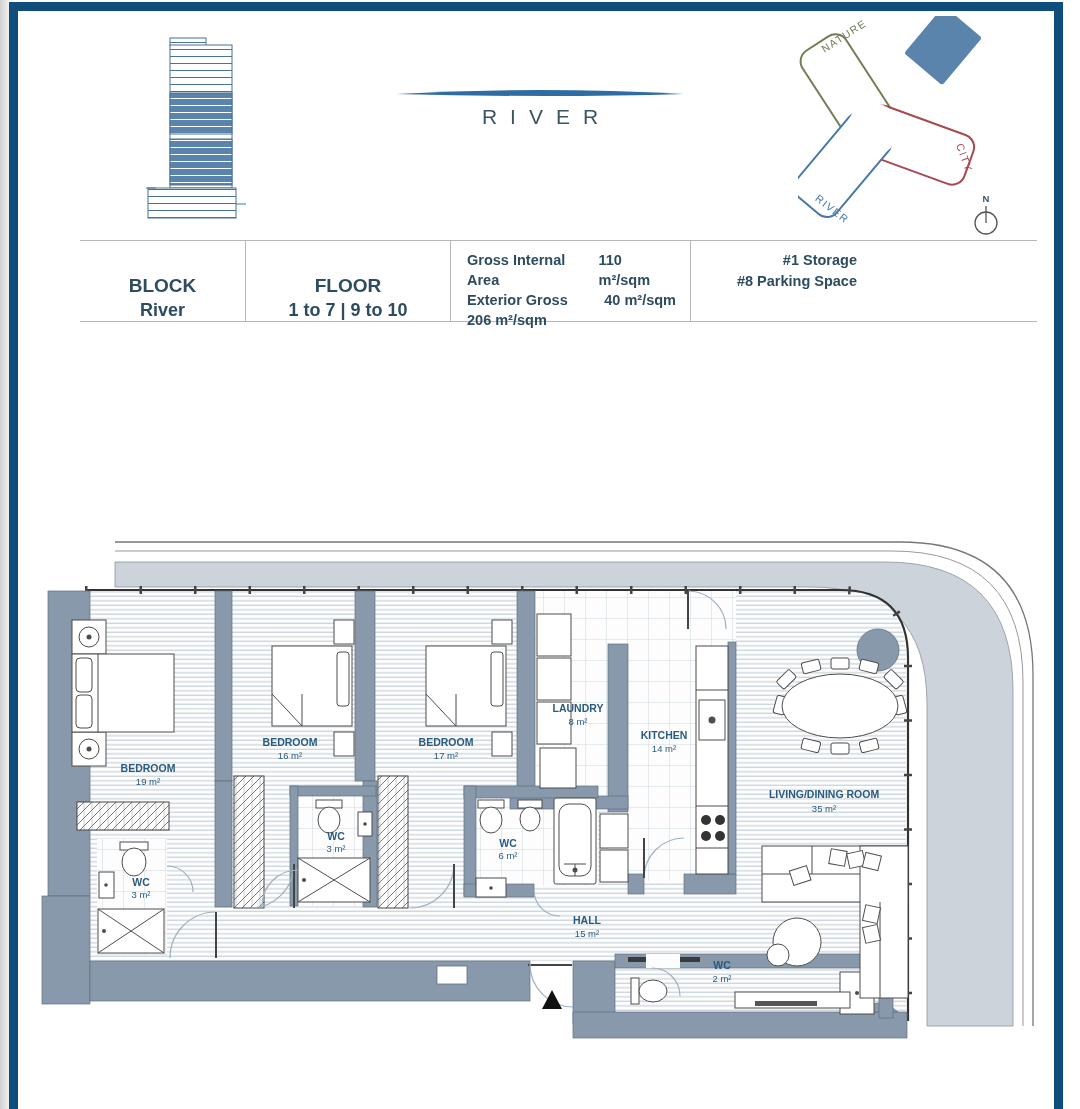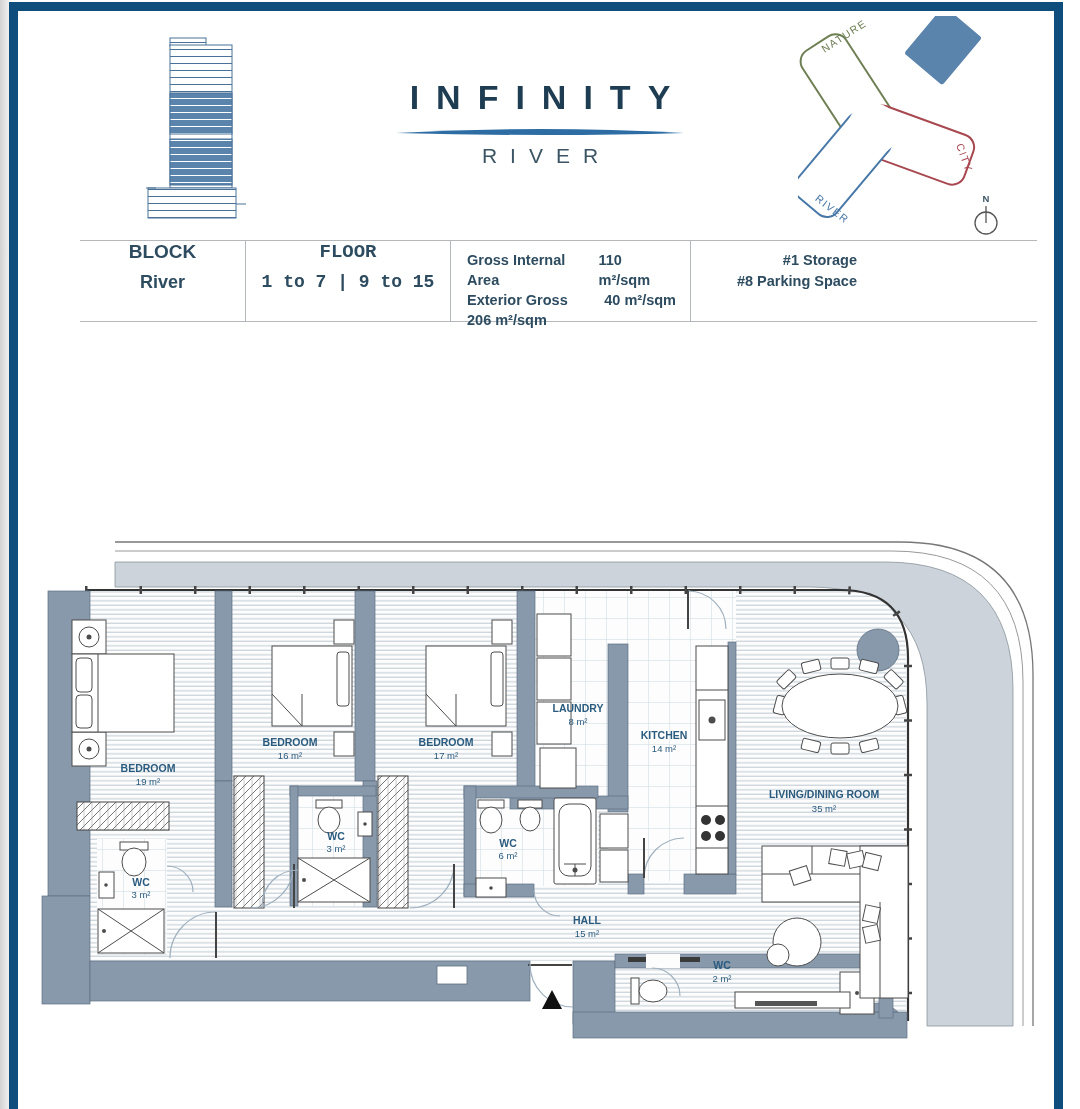--- a/index.html
+++ b/index.html
@@ -15,29 +15,29 @@
   .main-title{font-size:34px;font-weight:bold;letter-spacing:17px;padding-left:17px;
         color:#1e3d52;}
   .swoosh{display:block;margin:8px auto 2px auto;}
   .sub-title{font-size:21px;letter-spacing:13px;padding-left:13px;color:#3c5564;margin-top:6px;}
   .compass-svg{position:absolute;left:798px;top:16px;}
   
   .info-table{position:absolute;left:80px;top:240px;width:957px;height:80px;
         border-top:1px solid #b4b8ba;border-bottom:1px solid #b4b8ba;display:flex;}
   .col{box-sizing:border-box;height:100%;}
   .col + .col{border-left:1px solid #b4b8ba;}
-  .col.center{display:flex;flex-direction:column;align-items:center;justify-content:flex-start;gap:9px;}
+  .col.center{display:flex;flex-direction:column;align-items:center;justify-content:flex-end;gap:3px;}
   .col-label{font-size:19px;font-weight:bold;}
   .col-value{font-size:18px;font-weight:bold;}
   .col-areas{width:240px;padding:9px 14px 0 16px;}
   .area-row{display:flex;justify-content:space-between;font-size:14.5px;font-weight:bold;
         line-height:20px;}
   .col-extras{width:167px;padding:9px 0 0 16px;text-align:right;}
   .extra-row{font-size:14.5px;font-weight:bold;line-height:21px;}
-  .c1{width:165px;} .c2{width:205px;font-family:Liberation Mono, monospace;} .c3{width:180px;}
+  .c1{width:165px;} .c2{width:205px;} .c3{width:180px;}
   
   .plan-svg{position:absolute;left:40px;top:534px;}
   svg text{font-family:"Liberation Sans",sans-serif;}
   .room-name{font-size:10.5px;font-weight:bold;fill:#2a5b7e;text-anchor:middle;}
   .room-area{font-size:9.5px;fill:#2a5b7e;text-anchor:middle;}
   .wall{fill:#8799ab;stroke:#5e7083;stroke-width:0.7;}
   .furn{fill:#ffffff;stroke:#4d4d4d;stroke-width:1;}
   .furnline{fill:none;stroke:#4d4d4d;stroke-width:1;}
   .doorarc{fill:none;stroke:#9fb0bf;stroke-width:1.2;}
   .doorleaf{stroke:#444;stroke-width:2;}
@@ -62,21 +62,20 @@
     <rect x="24" y="2" width="36" height="8" fill="url(#tstripe)" stroke="#4a7299" stroke-width="1"></rect>
     <rect x="24" y="9" width="62" height="143" fill="url(#tstripe)" stroke="#4a7299" stroke-width="1"></rect>
     <rect x="24" y="57" width="62" height="41" fill="url(#tstripeb)" stroke="#4a7299" stroke-width="1"></rect>
     <rect x="24" y="103" width="62" height="46" fill="url(#tstripeb)" stroke="#4a7299" stroke-width="1"></rect>
     <rect x="2" y="152" width="88" height="30" fill="url(#tstripe)" stroke="#4a7299" stroke-width="1"></rect>
     <line x1="90" y1="168" x2="100" y2="168" stroke="#4a7299" stroke-width="1"></line>
     <line x1="0" y1="152" x2="10" y2="152" stroke="#4a7299" stroke-width="1"></line>
   </svg>
 
   <div class="title-block">
-    <div class="main-title">INFINITY</div>
     <svg class="swoosh" width="300" height="13" viewBox="0 0 300 13">
       <path d="M 6,8 Q 150,0 294,8 Q 160,12 6,8 Z" fill="#2e6da4"></path>
     </svg>
     <div class="sub-title">RIVER</div>
   </div>
 
   <svg class="compass-svg" width="210" height="228" viewBox="0 0 210 228">
 
     <g transform="translate(75,113) rotate(-33)">
       <rect x="-26" y="-102" width="52" height="114" rx="13" fill="#fff" stroke="#6f7f54" stroke-width="2"></rect>
@@ -101,21 +100,21 @@
     </g>
   </svg>
 
   <div class="info-table">
     <div class="col center c1">
       <div class="col-label">BLOCK</div>
       <div class="col-value">River</div>
     </div>
     <div class="col center c2">
       <div class="col-label">FLOOR</div>
-      <div class="col-value">1 to 7 | 9 to 15</div>
+      <div class="col-value">1 to 7 | 9 to 10</div>
     </div>
     <div class="col col-areas">
       <div class="area-row">
         <span>Gross Internal Area</span>
         <span>110 m²/sqm</span>
       </div>
       <div class="area-row">
         <span>Exterior Gross</span>
         <span>40 m²/sqm</span>
       </div>

